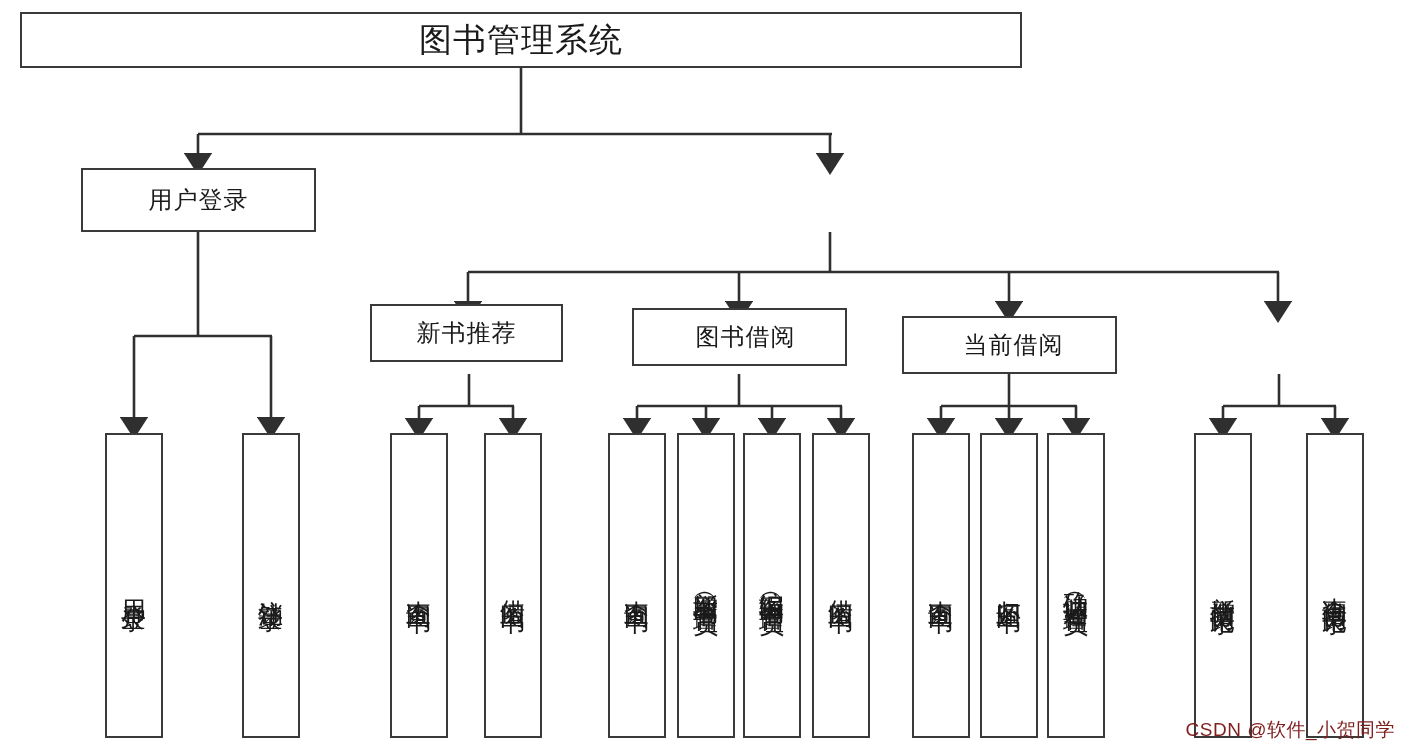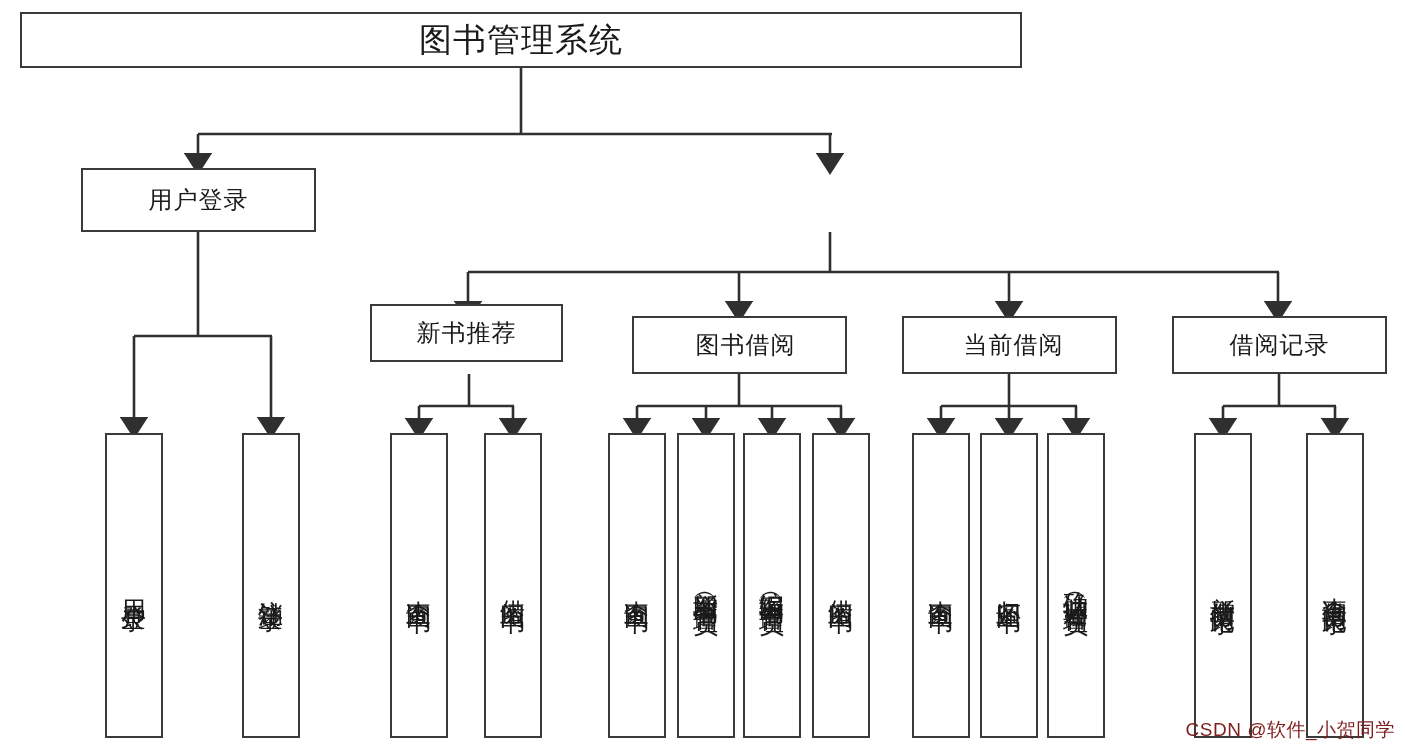--- a/index.html
+++ b/index.html
@@ -135,31 +135,28 @@
 
   <div class="node mid" style="left:81px;top:168px;width:235px;height:64px;">
     <span class="lbl">用户登录</span>
   </div>
 
 
   <div class="node mid" style="left:362px;top:304px;width:193px;height:58px;margin-left:8px;">
     <span class="lbl">新书推荐</span>
   </div>
 
-  <div class="node mid" style="left:632px;top:316px;width:215px;height:58px;padding-left:12px;">
+  <div class="node mid" style="left:632px;top:308px;width:215px;height:58px;padding-left:12px;">
     <span class="lbl">图书借阅</span>
   </div>
 
   <div class="node mid" style="left:902px;top:316px;width:215px;height:58px;padding-left:8px;">
     <span class="lbl">当前借阅</span>
   </div>
 
-  <div class="node mid" style="left:1172px;top:316px;width:215px;height:58px;">
-    <span class="lbl">借阅记录</span>
-  </div>
 
   <div class="node leaf" style="left:105px;top:433px;width:58px;height:305px;">
     <span class="lbl">用户登录</span>
   </div>
 
   <div class="node leaf" style="left:242px;top:433px;width:58px;height:305px;">
     <span class="lbl">注销登录</span>
   </div>
 
   <div class="node leaf" style="left:390px;top:433px;width:58px;height:305px;">

